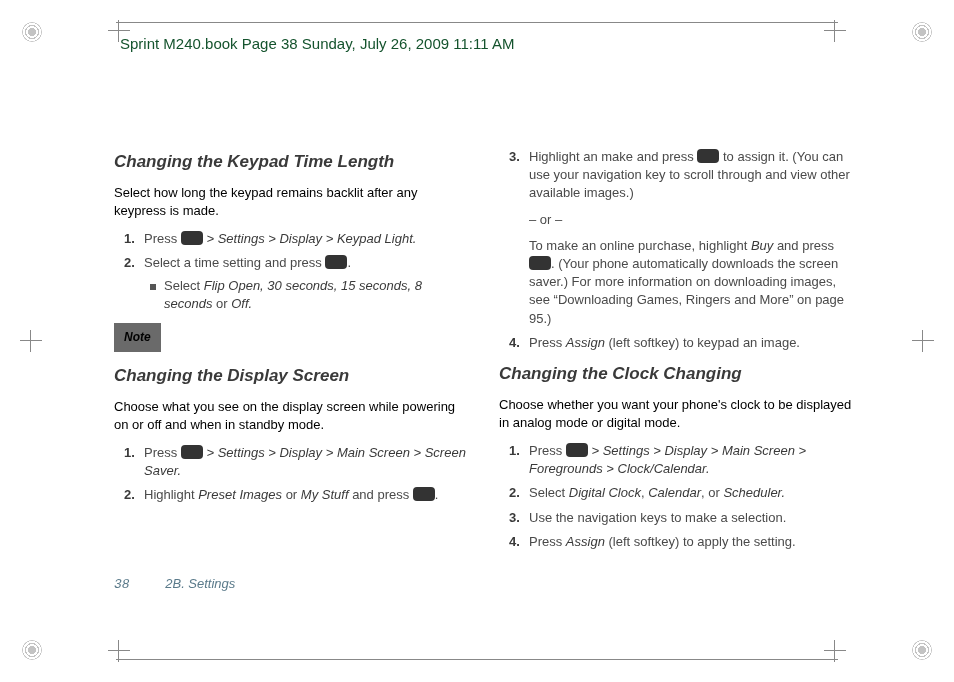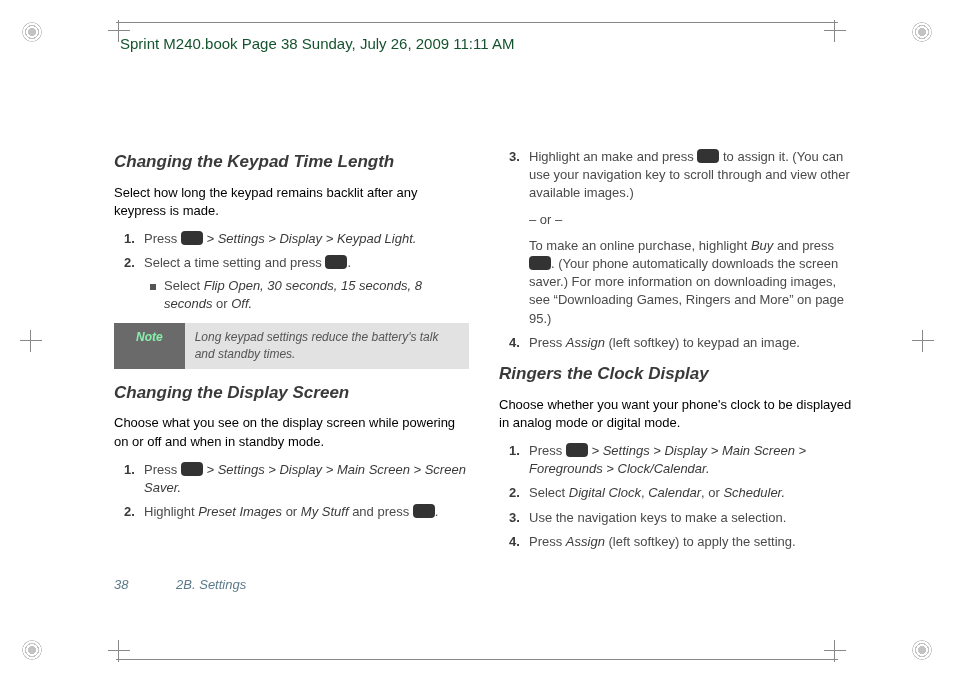--- a/index.html
+++ b/index.html
@@ -106,41 +106,41 @@
     letter-spacing: .3px;
     white-space: pre;
   }
   .note-box {
     display: flex;
     margin: 8px 0 12px;
     font-size: 12px;
   }
   .note-lbl {
     background: #6a6a6a;
-    color: #86efac;
-    font-style: italic;
-    padding: 6px 22px;
+    color: #000000;
+    font-style: italic;
+    padding: 6px 10px;
     font-weight: 600;
   }
   .note-txt {
     background: #e2e2e2;
     color: #555;
     font-style: italic;
     padding: 6px 10px;
     flex: 1;
   }
   .footer {
     position: absolute;
     left: 114px;
     bottom: 88px;
     font-style: italic;
     color: #5a7a8a;
     font-size: 13px;
   }
-  .footer .pg { margin-right: 44px; }
+  .footer .pg { margin-right: 32px; font-family: Liberation Mono, monospace; }
 </style>
 </head>
 <body>
 
 <div class="corner tl"></div>
 <div class="corner tr"></div>
 <div class="corner bl"></div>
 <div class="corner br"></div>
 <div class="crop tlc"></div>
 <div class="crop trc"></div>
@@ -162,21 +162,20 @@
       </li>
       <li><span class="num">2.</span>
         <span>Select a time setting and press </span><span class="menuok"></span><span>.</span>
         <div class="sub">
           <span>Select </span><span class="ital">Flip Open, 30 seconds, 15 seconds, 8 seconds</span><span> or </span><span class="ital">Off.</span>
         </div>
       </li>
     </ol>
     <div class="note-box">
       <div class="note-lbl">Note</div>
-      <div class="note-txt">Long keypad settings reduce the battery's talk and standby times.</div>
     </div>
 
     <h2>Changing the Display Screen</h2>
     <p class="body">Choose what you see on the display screen while powering on or off and when in standby mode.</p>
     <ol class="steps">
       <li><span class="num">1.</span>
         <span>Press </span><span class="menuok"></span><span class="ital"> &gt; Settings &gt; Display &gt; Main Screen &gt; Screen Saver.</span>
       </li>
       <li><span class="num">2.</span>
         <span>Highlight </span><span class="ital">Preset Images</span><span> or </span><span class="ital"> My Stuff</span><span> and press </span><span class="menuok"></span><span>.</span>
@@ -191,21 +190,21 @@
         <div style="margin:8px 0">– or –</div>
         <div>
           <span>To make an online purchase, highlight </span><span class="ital">Buy</span><span> and press </span><span class="menuok"></span><span>. (Your phone automatically downloads the screen saver.) For more information on downloading images, see “Downloading Games, Ringers and More” on page 95.)</span>
         </div>
       </li>
       <li><span class="num">4.</span>
         <span>Press </span><span class="ital">Assign</span><span> (left softkey) to keypad an image.</span>
       </li>
     </ol>
 
-    <h2>Ringers the Clock Display</h2>
+    <h2>Changing the Clock Changing</h2>
     <p class="body">Choose whether you want your phone's clock to be displayed in analog mode or digital mode.</p>
     <ol class="steps">
       <li><span class="num">1.</span>
         <span>Press </span><span class="menuok"></span><span class="ital"> &gt; Settings &gt; Display &gt; Main Screen &gt; Foregrounds &gt; Clock/Calendar.</span>
       </li>
       <li><span class="num">2.</span>
         <span>Select </span><span class="ital">Digital Clock</span><span>, </span><span class="ital">Calendar</span><span>, or </span><span class="ital">Scheduler.</span>
       </li>
       <li><span class="num">3.</span>
         <span>Use the navigation keys to make a selection.</span>

